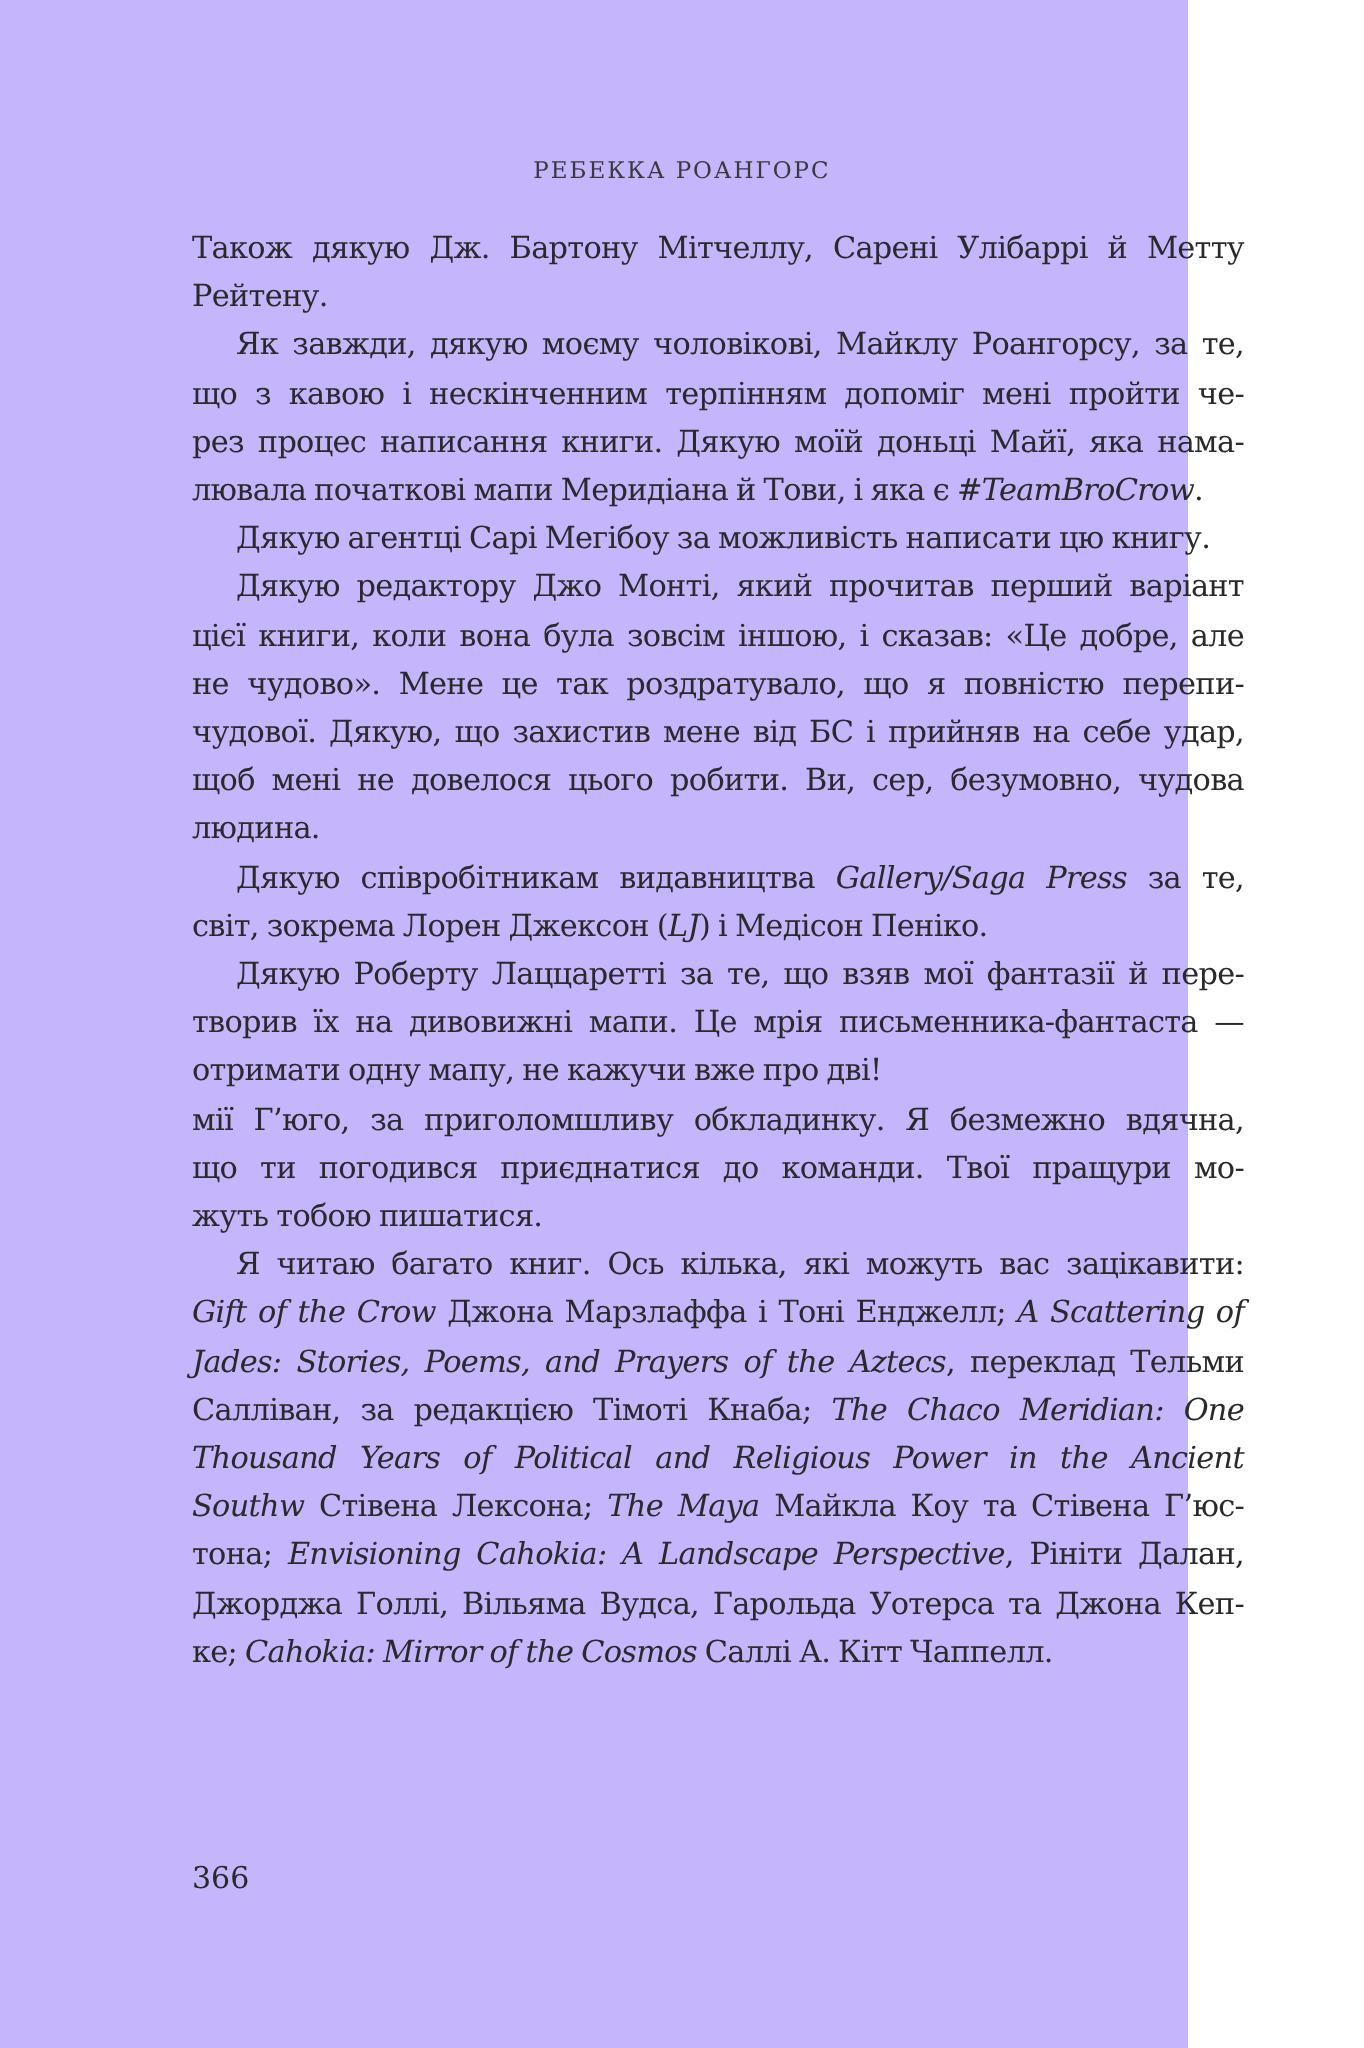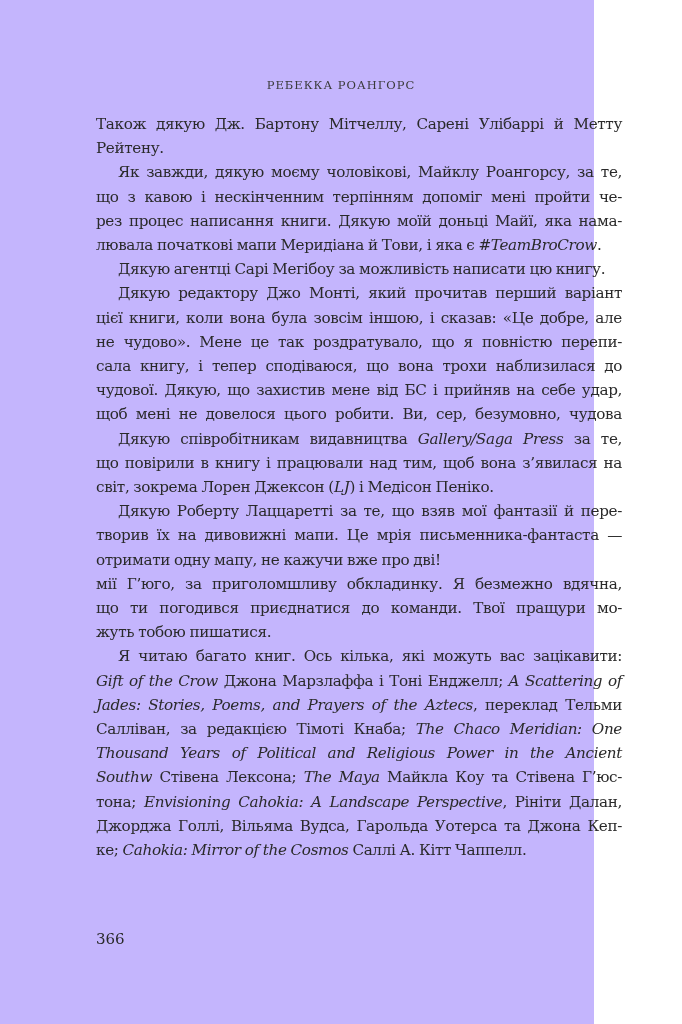--- a/index.html
+++ b/index.html
@@ -40,27 +40,26 @@
         <span class="ln"><span>рез процес написання книги. Дякую моїй доньці Майї, яка нама-</span></span>
         <span class="ln last"><span>лювала початкові мапи Меридіана й Тови, і яка є </span><i>#TeamBroCrow</i><span>.</span></span>
       </div>
       <div>
         <span class="ln last" style="padding-left: 22px;"><span>Дякую агентці Сарі Мегібоу за можливість написати цю книгу.</span></span>
       </div>
       <div>
         <span class="ln" style="padding-left: 22px;"><span>Дякую редактору Джо Монті, який прочитав перший варіант</span></span>
         <span class="ln"><span>цієї книги, коли вона була зовсім іншою, і сказав: «Це добре, але</span></span>
         <span class="ln"><span>не чудово». Мене це так роздратувало, що я повністю перепи-</span></span>
-        <span class="ln"><span>сала книгу, і тепер сподіваюся, що вона трохи наблизилася до</span></span>
         <span class="ln"><span>чудової. Дякую, що захистив мене від БС і прийняв на себе удар,</span></span>
         <span class="ln"><span>щоб мені не довелося цього робити. Ви, сер, безумовно, чудова</span></span>
+        <span class="ln last"><span>людина.</span></span>
       </div>
       <div>
         <span class="ln" style="padding-left: 22px;"><span>Дякую співробітникам видавництва </span><i>Gallery/Saga Press</i><span> за те,</span></span>
-        <span class="ln"><span>що повірили в книгу і працювали над тим, щоб вона з’явилася на</span></span>
         <span class="ln last"><span>світ, зокрема Лорен Джексон (</span><i>LJ</i><span>) і Медісон Пеніко.</span></span>
       </div>
       <div>
         <span class="ln" style="padding-left: 22px;"><span>Дякую Роберту Лаццаретті за те, що взяв мої фантазії й пере-</span></span>
         <span class="ln"><span>творив їх на дивовижні мапи. Це мрія письменника-фантаста —</span></span>
         <span class="ln last"><span>отримати одну мапу, не кажучи вже про дві!</span></span>
       </div>
       <div>
         <span class="ln"><span>мії Г’юго, за приголомшливу обкладинку. Я безмежно вдячна,</span></span>
         <span class="ln"><span>що ти погодився приєднатися до команди. Твої пращури мо-</span></span>

